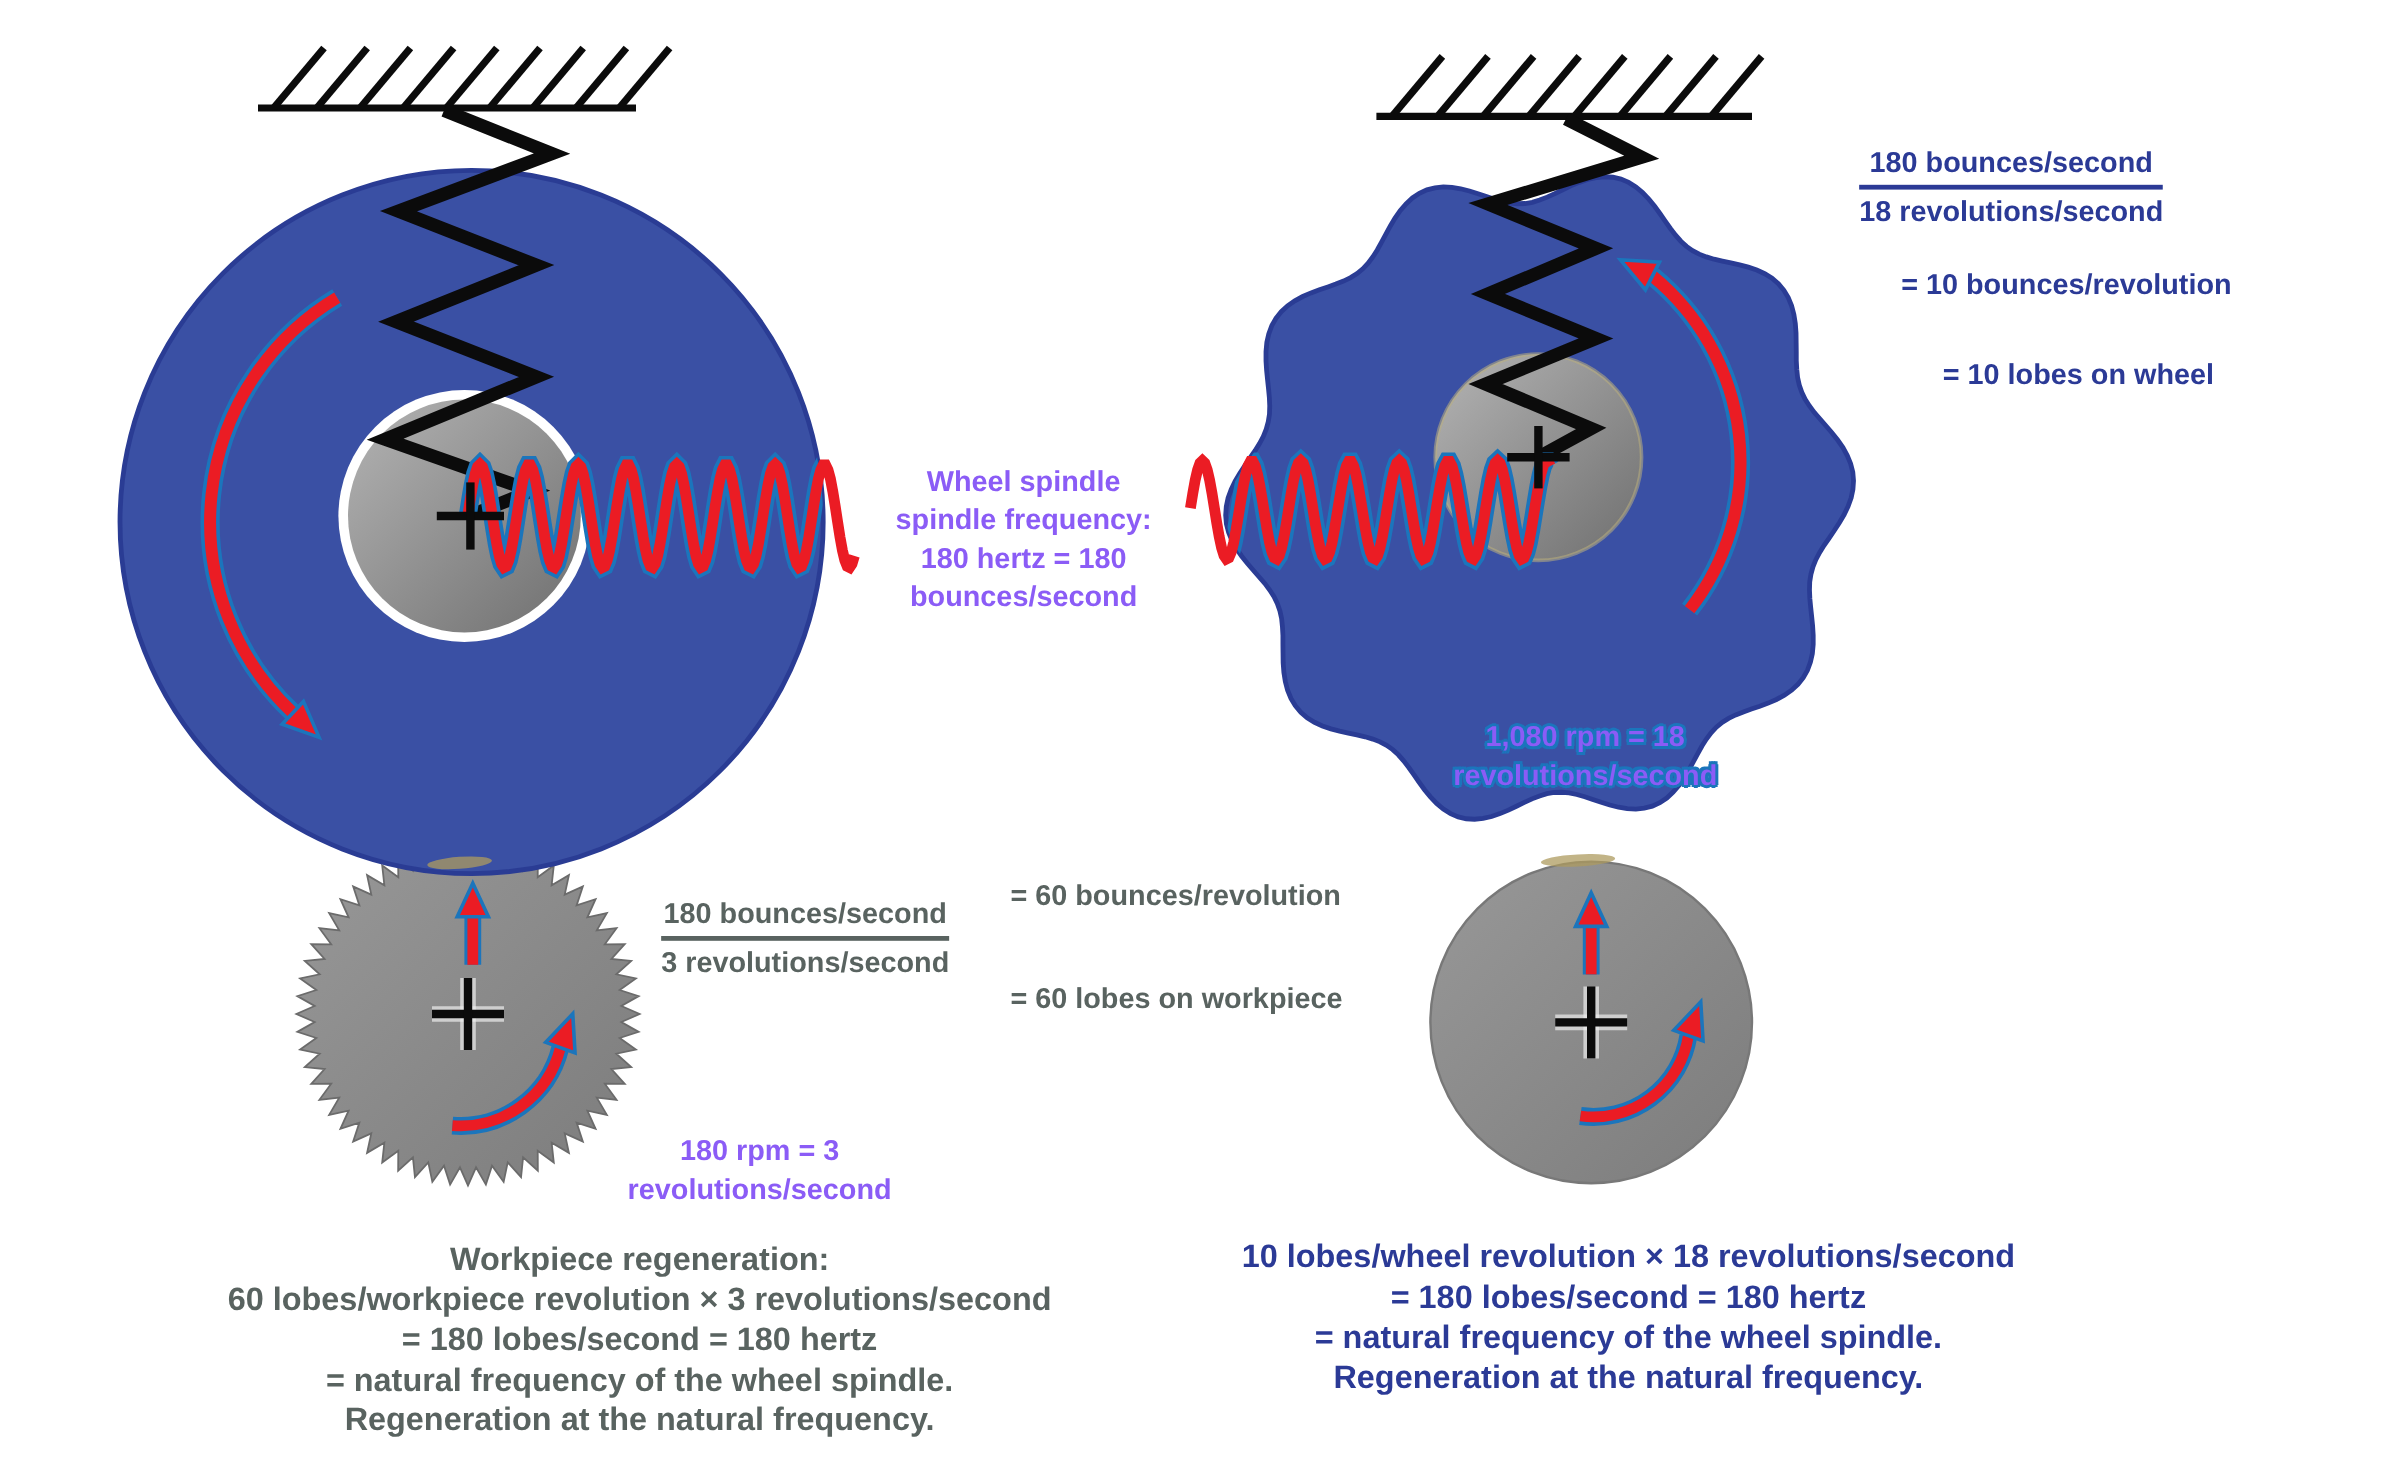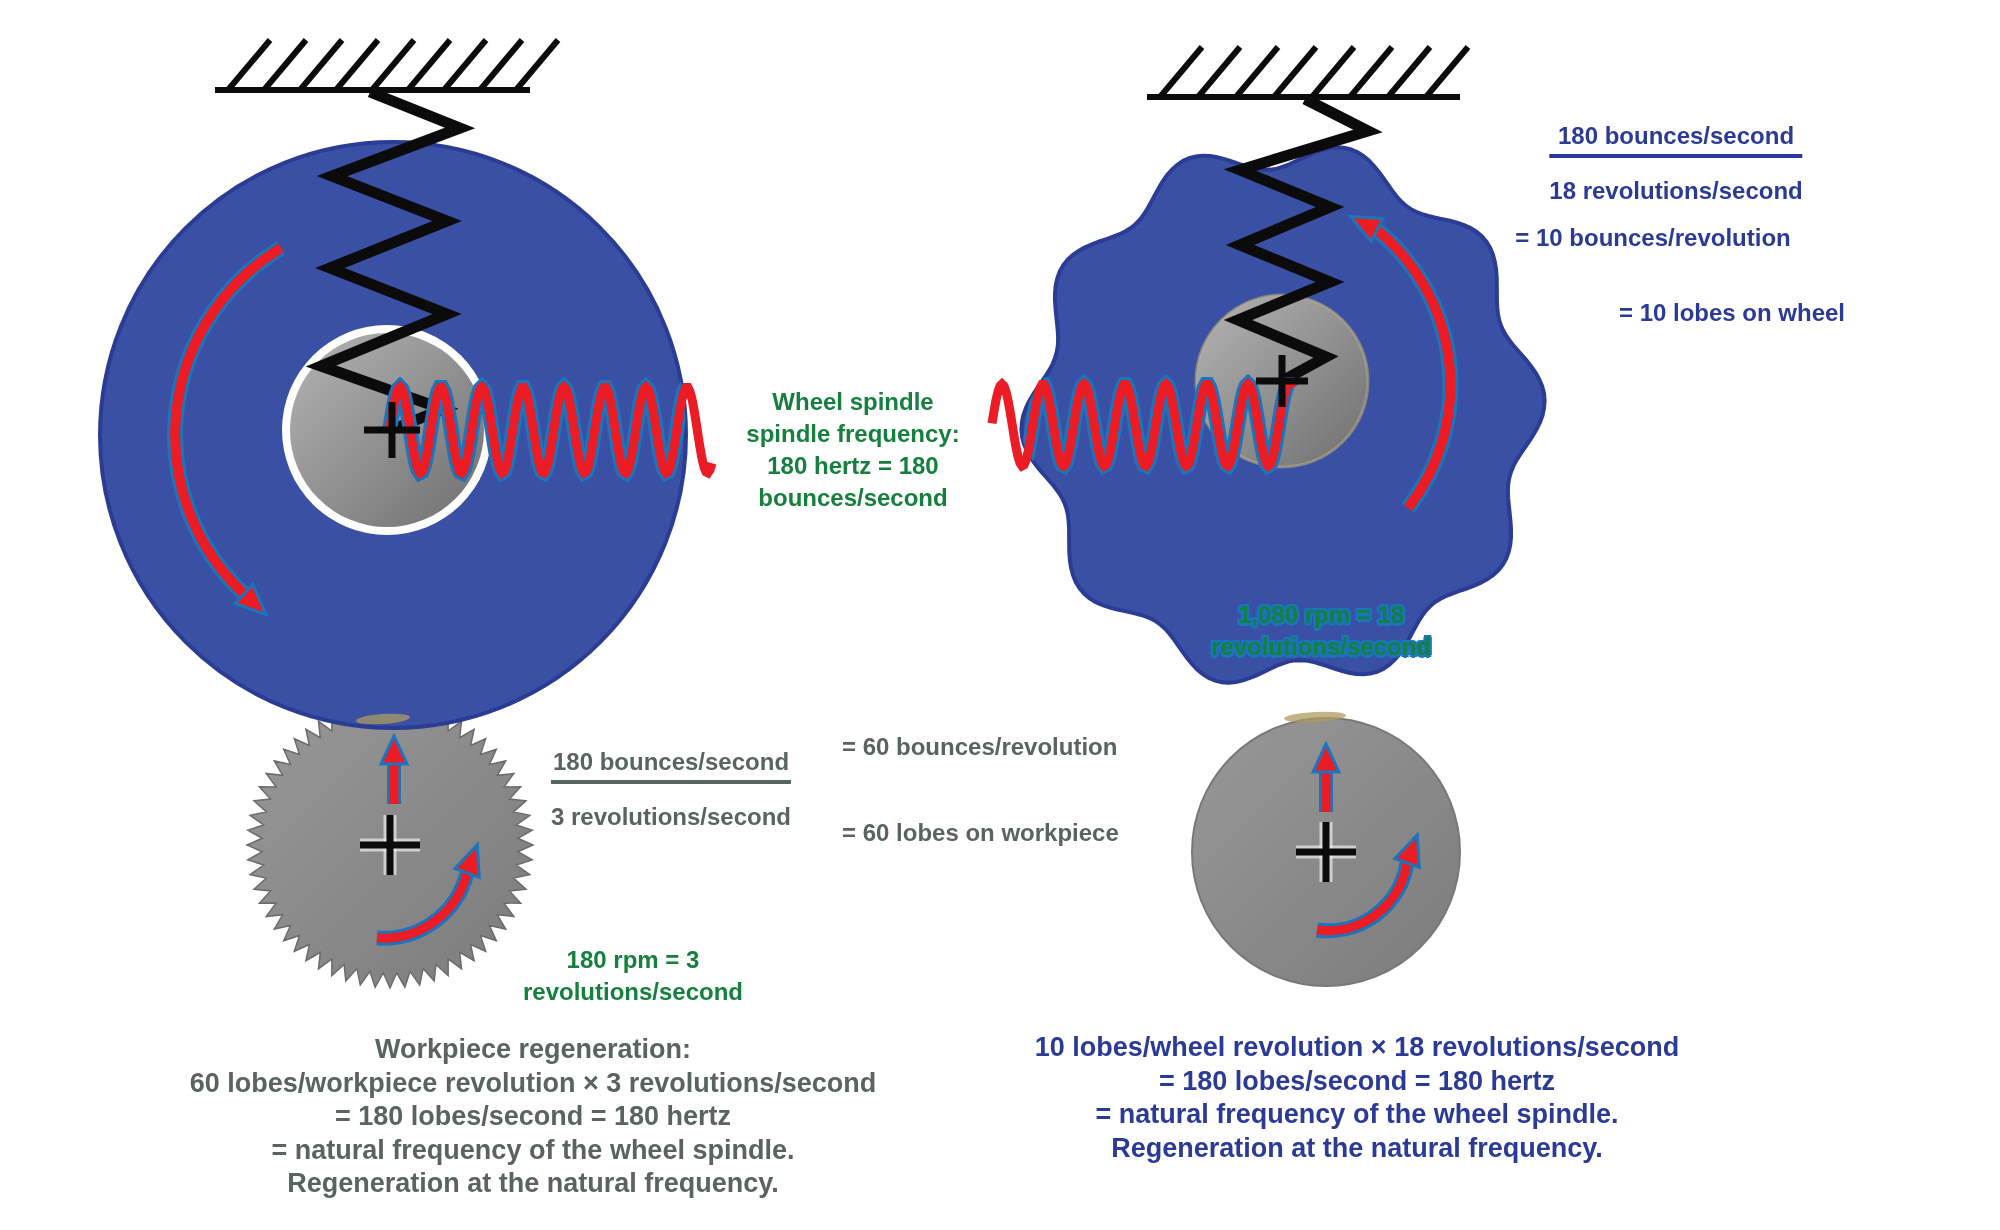--- a/index.html
+++ b/index.html
@@ -3,26 +3,26 @@
 <meta charset="utf-8">
 <style>
   html,body{margin:0;padding:0;background:#ffffff;}
   .canvas{position:relative;width:2000px;height:1230px;background:#ffffff;overflow:hidden;
           font-family:"Liberation Sans","DejaVu Sans",sans-serif;}
   .canvas svg{position:absolute;left:0;top:0;}
   .txt{position:absolute;font-weight:bold;white-space:nowrap;}
   .t-center{transform:translateX(-50%);text-align:center;}
   .fs29{font-size:24px;line-height:32px;}
   .fs27{font-size:27px;line-height:33.5px;}
-  .red{color:#15803d;}
+  .red{color:#8b5cf6;}
   .navy{color:#2B3A96;}
   .gray{color:#596360;}
   .frac{display:inline-block;text-align:center;}
   .frac .num{padding:0 2px 2px 2px;border-bottom:4px solid currentColor;}
-  .frac .den{padding-top:17px;}
+  .frac .den{padding-top:3px;}
   .outlined{text-shadow:
      2.5px 0 0 #1B75BC, -2.5px 0 0 #1B75BC, 0 2.5px 0 #1B75BC, 0 -2.5px 0 #1B75BC,
      2px 2px 0 #1B75BC, -2px 2px 0 #1B75BC, 2px -2px 0 #1B75BC, -2px -2px 0 #1B75BC;}
 </style>
 </head>
 <body>
 
 <div class="canvas">
 
   <svg id="diagram-svg" width="2000" height="1230" viewBox="0 0 2000 1230">
@@ -152,21 +152,21 @@
     <div>180 hertz = 180</div>
     <div>bounces/second</div>
   </div>
 
   <div class="txt t-center fs29 navy" style="left:1676px;top:120px;">
     <div class="frac">
       <div class="num">180 bounces/second</div>
       <div class="den">18 revolutions/second</div>
     </div>
   </div>
-  <div class="txt t-center fs29 navy" style="left:1653px;top:222px;">= 10 bounces/revolution</div>
+  <div class="txt t-center fs29 navy" style="left:1722px;top:222px;">= 10 bounces/revolution</div>
   <div class="txt t-center fs29 navy" style="left:1732px;top:297px;">= 10 lobes on wheel</div>
 
   <div class="txt t-center fs29 gray" style="left:671px;top:746px;">
     <div class="frac">
       <div class="num">180 bounces/second</div>
       <div class="den">3 revolutions/second</div>
     </div>
   </div>
   <div class="txt fs29 gray" style="left:842px;top:731px;">= 60 bounces/revolution</div>
   <div class="txt fs29 gray" style="left:842px;top:817px;text-align:center;">= 60 lobes on workpiece</div>

